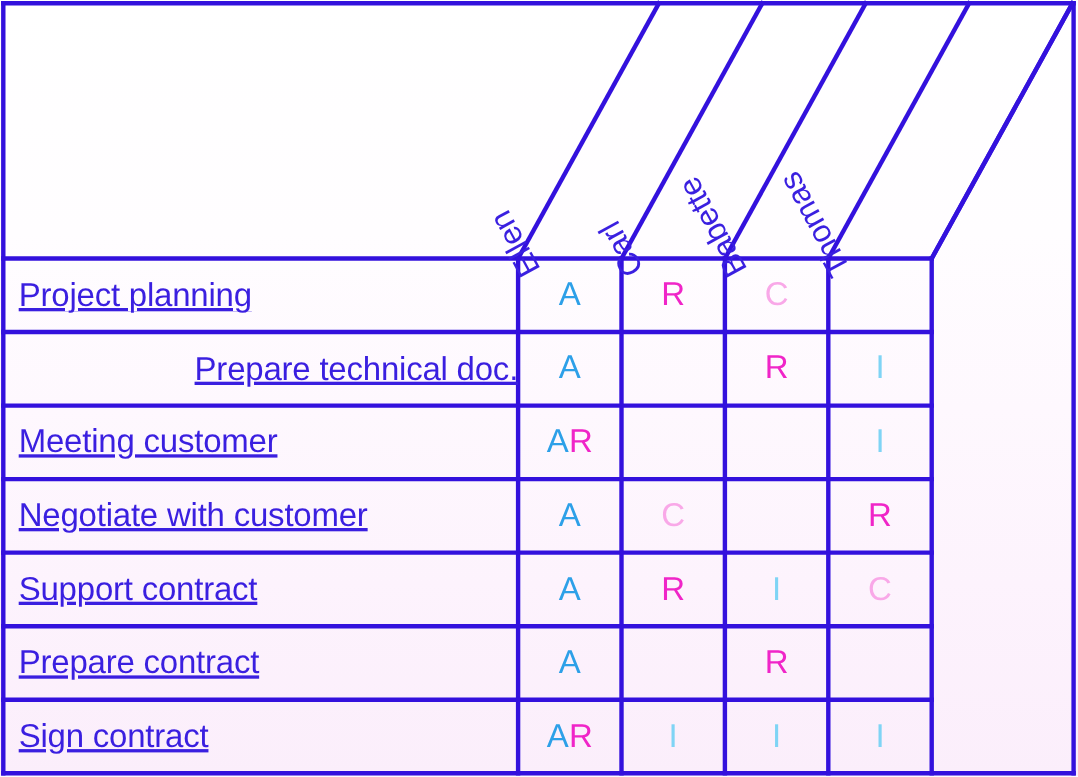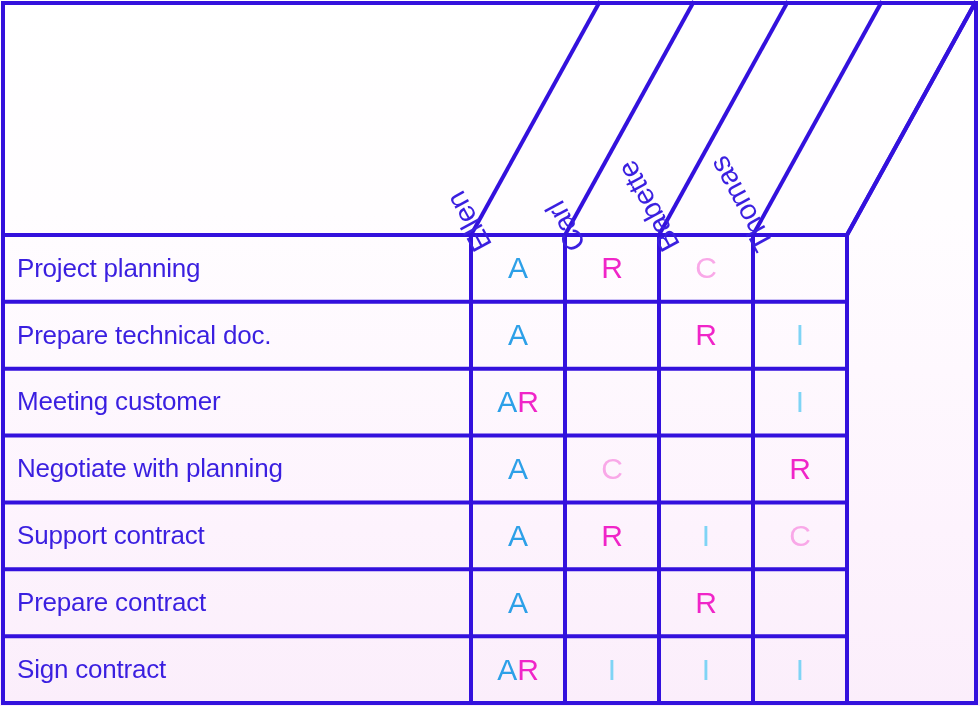--- a/index.html
+++ b/index.html
@@ -34,24 +34,25 @@
     position: absolute;
     left: 3px;
     width: 468px;
     display: flex;
     align-items: center;
     box-sizing: border-box;
     padding-left: 14px;
   }
   .row-label-text {
     color: #3a1fe0;
-    font-size: 26px;
+    font-size: 30px;
     line-height: 1.05;
     letter-spacing: -0.2px;
     white-space: nowrap;
+    text-decoration: underline;
   }
 
   
   .raci-cell {
     position: absolute;
     display: flex;
     align-items: center;
     justify-content: center;
     box-sizing: border-box;
   }
@@ -115,28 +116,28 @@
   <div id="header-layer">
       <div class="col-header" style="left: 497px; top: 213px; transform: rotate(-118.576deg);"><span class="col-header-text">Ellen</span></div>
       <div class="col-header" style="left: 591px; top: 213px; transform: rotate(-118.576deg);"><span class="col-header-text">Carl</span></div>
       <div class="col-header" style="left: 685px; top: 213px; transform: rotate(-118.576deg);"><span class="col-header-text">Babette</span></div>
       <div class="col-header" style="left: 779px; top: 213px; transform: rotate(-118.576deg);"><span class="col-header-text">Thomas</span></div>
     </div>
   <div id="rowlabel-layer">
       <div class="row-label" style="top: 235px; height: 66.8571px;">
         <span class="row-label-text">Project planning</span>
       </div>
-      <div class="row-label" style="top: 301.857px; height: 66.8571px;">
+      <div class="row-label" style="top: 301.857px; height: 66.8571px; justify-content: flex-end;">
         <span class="row-label-text">Prepare technical doc.</span>
       </div>
       <div class="row-label" style="top: 368.714px; height: 66.8571px;">
         <span class="row-label-text">Meeting customer</span>
       </div>
       <div class="row-label" style="top: 435.571px; height: 66.8571px;">
-        <span class="row-label-text">Negotiate with planning</span>
+        <span class="row-label-text">Negotiate with customer</span>
       </div>
       <div class="row-label" style="top: 502.429px; height: 66.8571px;">
         <span class="row-label-text">Support contract</span>
       </div>
       <div class="row-label" style="top: 569.286px; height: 66.8571px;">
         <span class="row-label-text">Prepare contract</span>
       </div>
       <div class="row-label" style="top: 636.143px; height: 66.8571px; align-items: center;">
         <span class="row-label-text">Sign contract</span>
       </div>

